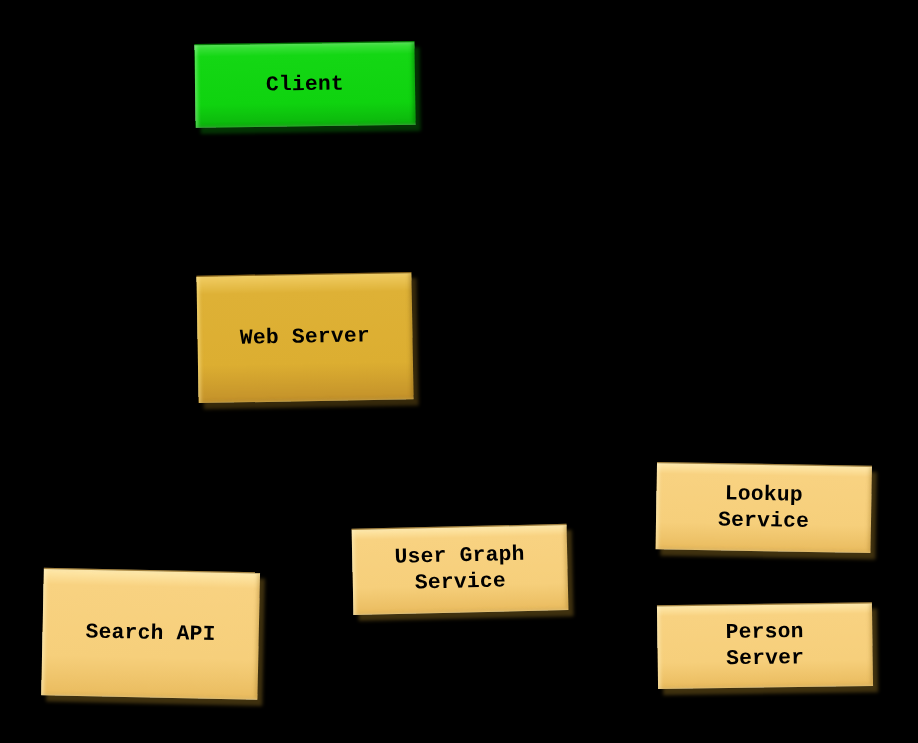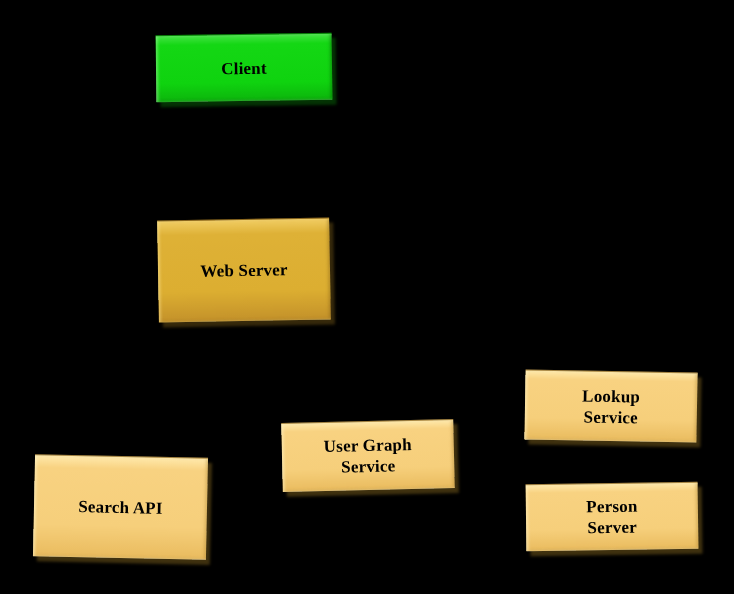--- a/index.html
+++ b/index.html
@@ -6,21 +6,21 @@
     margin: 0;
     padding: 0;
     background: #000000;
   }
   #canvas {
     position: relative;
     width: 734px;
     height: 594px;
     background: #000000;
     overflow: hidden;
-    font-family: Liberation Serif, serif;
+    font-family: Liberation Mono, monospace;
   }
   .node {
     position: absolute;
     display: flex;
     align-items: center;
     justify-content: center;
     text-align: center;
     color: #000000;
     font-weight: bold;
     font-size: 17px;

